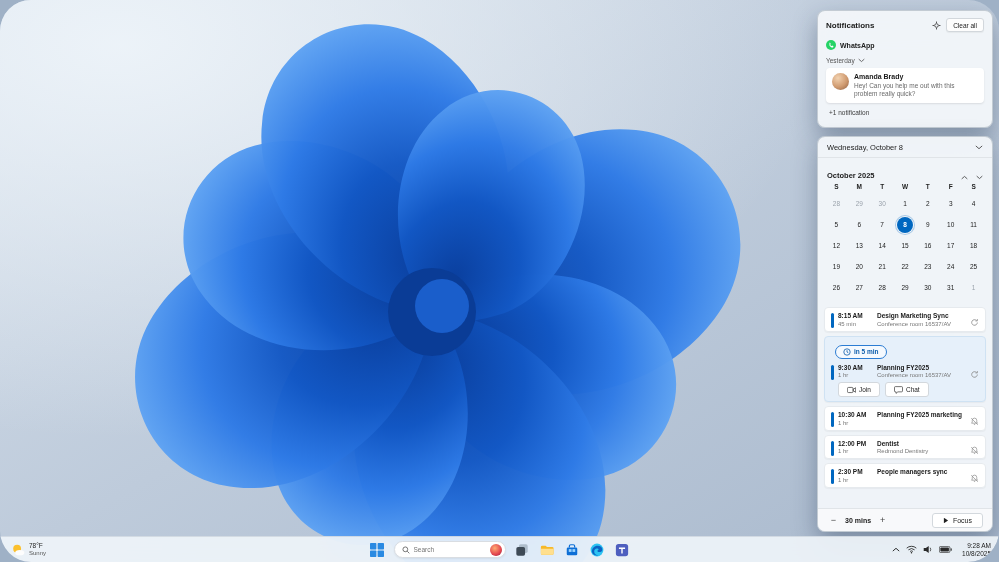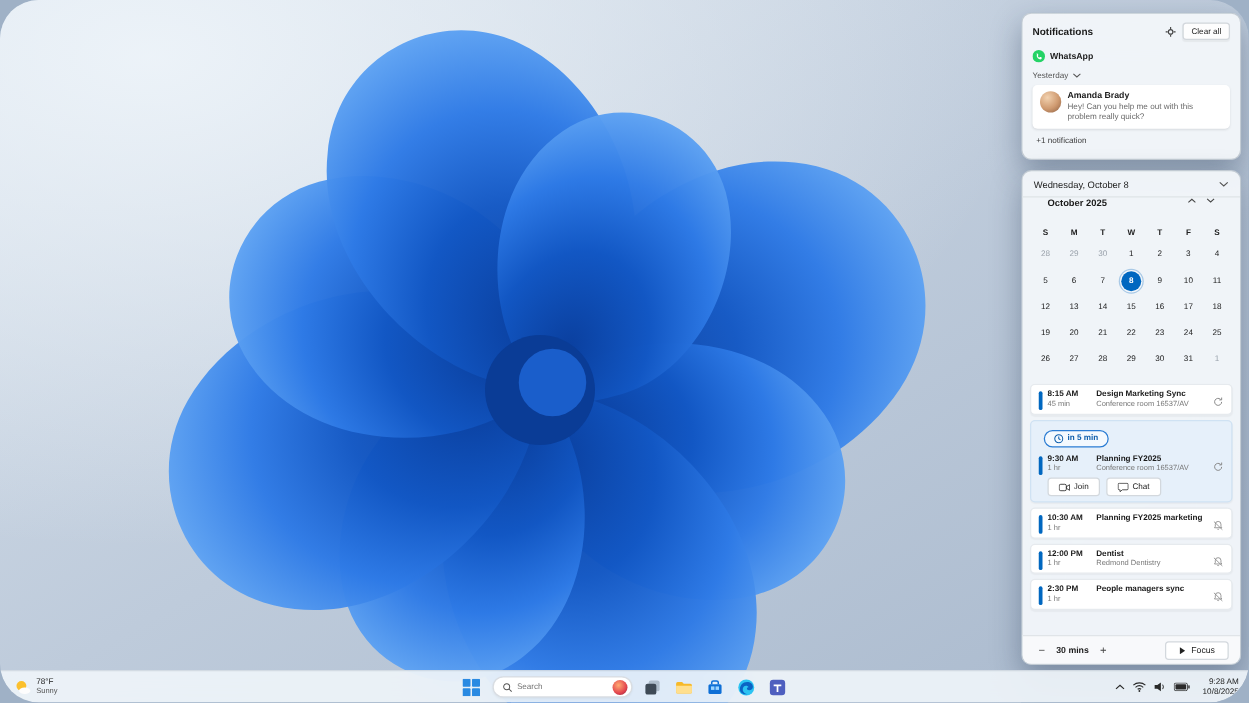--- a/index.html
+++ b/index.html
@@ -30,22 +30,22 @@
   .avatar { width:17px; height:17px; border-radius:50%; flex:none;
             background: radial-gradient(circle at 35% 30%, #f2d2b0, #cf9a70 55%, #8a5d40); }
   .np-sender { font-size:7px; font-weight:700; color:#1b1b1b; }
   .np-msg { font-size:6.5px; color:#6a6a6a; line-height:1.3; margin-top:1.5px; }
   .np-more { font-size:6.5px; color:#3c3c3c; margin-top:6px; padding-left:3px; cursor:pointer; }
 
   
   .cal-panel { top:136px; width:176px; height:396px; overflow:hidden; }
   .cal-date-header { height:21px; display:flex; justify-content:space-between; align-items:center;
                      padding:0 9px; border-bottom:1px solid #e0e4e8; font-size:7.5px; color:#1b1b1b; cursor:pointer; }
-  .cal-month-row { height:22px; display:flex; justify-content:space-between; align-items:flex-start;
-                   padding:0 20px; font-size:7.5px; font-weight:700; color:#1b1b1b; }
+  .cal-month-row { height:22px; display:flex; justify-content:space-between; align-items:flex-end;
+                   padding:0 9px; font-size:7.5px; font-weight:700; color:#1b1b1b; }
   .cal-nav { display:flex; align-items:center; gap:8px; }
   .cal-nav span { display:flex; color:#444; cursor:pointer; }
   .cal-dow { height:12px; display:grid; grid-template-columns:repeat(7,1fr); padding:0 7px;
              font-size:6.5px; font-weight:700; color:#222; text-align:center; align-items:center; }
   .cal-grid { display:grid; grid-template-columns:repeat(7,1fr); grid-auto-rows:21px; padding:1px 7px 0; }
   .cal-day { display:flex; align-items:center; justify-content:center; font-size:6.5px; color:#1b1b1b;
              cursor:pointer; }
   .cal-day.muted { color:#9aa2ab; }
   .cal-day.selected { width:16px; height:16px; border-radius:50%; background:#0067c0; color:#fff;
                       justify-self:center; align-self:center; font-weight:700;

